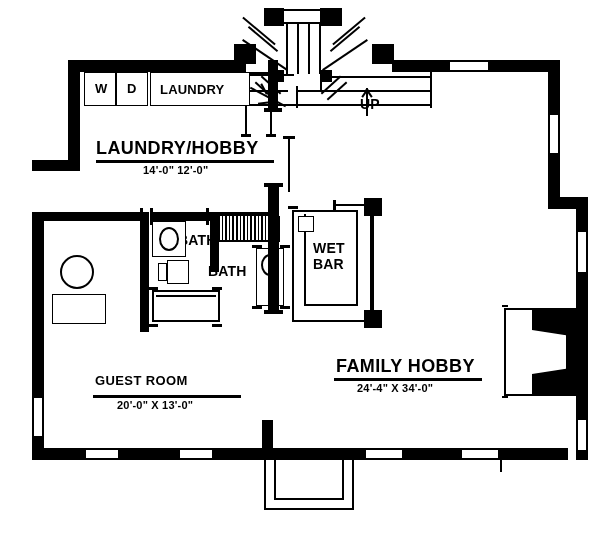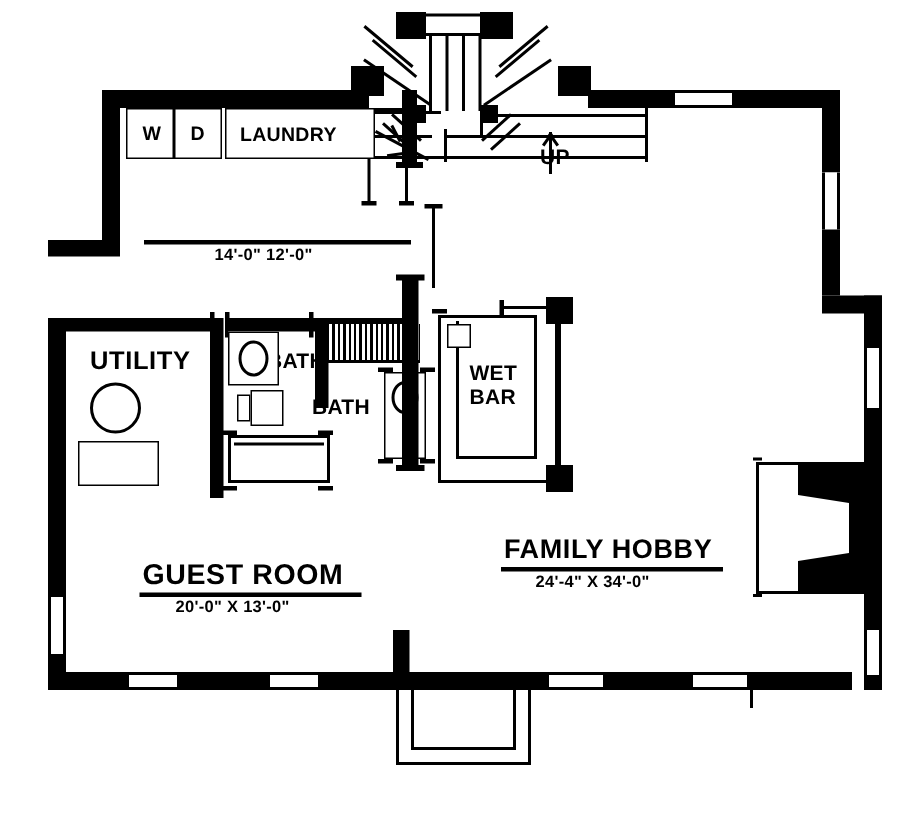--- a/index.html
+++ b/index.html
@@ -151,34 +151,34 @@
 
   <div class="boxthin" style="left:150px;top:72px;width:100px;height:34px;"></div>
   <div class="lbl tiny" style="left:160px;top:82px;font-size:13px;">LAUNDRY</div>
 
   <div class="thin" style="left:250px;top:72px;width:20px;height:2px;"></div>
   <div class="thin" style="left:250px;top:104px;width:20px;height:2px;"></div>
 
   <div class="wall" style="left:268px;top:60px;width:10px;height:50px;"></div>
   <div class="post" style="left:264px;top:108px;width:18px;height:4px;"></div>
 
+  <div class="lbl roomname" style="left:96px;top:138px;font-size:18px;">LAUNDRY/HOBBY</div>
   <div class="underline" style="left:96px;top:160px;width:178px;"></div>
   <div class="lbl dim" style="left:143px;top:164px;">14'-0" 12'-0"</div>
 
   <div class="thin" style="left:288px;top:136px;width:2px;height:56px;"></div>
   <div class="post" style="left:283px;top:136px;width:12px;height:3px;"></div>
 
   <div class="wall" style="left:32px;top:212px;width:112px;height:9px;"></div>
   <div class="wall" style="left:152px;top:212px;width:58px;height:9px;"></div>
   <div class="wall" style="left:210px;top:212px;width:58px;height:9px;"></div>
   <div class="post" style="left:140px;top:208px;width:3px;height:17px;"></div>
   <div class="post" style="left:150px;top:208px;width:3px;height:17px;"></div>
   <div class="post" style="left:206px;top:208px;width:3px;height:17px;"></div>
 
-  <div class="lbl roomname" style="left:60px;top:231px;font-size:17px;">UTILITY</div>
   <div class="oval" style="left:60px;top:255px;width:34px;height:34px;"></div>
   <div class="boxthin" style="left:52px;top:294px;width:54px;height:30px;"></div>
 
   <div class="wall" style="left:140px;top:212px;width:9px;height:120px;"></div>
 
   <div class="lbl" style="left:178px;top:232px;font-size:14px;font-weight:bold;">BATH</div>
 
   <div class="boxthin" style="left:152px;top:221px;width:34px;height:36px;"></div>
   <div class="oval" style="left:159px;top:227px;width:20px;height:24px;"></div>
 
@@ -224,21 +224,21 @@
   <div class="thin" style="left:370px;top:206px;width:2px;height:116px;"></div>
 
   <div class="post" style="left:364px;top:198px;width:18px;height:18px;"></div>
   <div class="post" style="left:364px;top:310px;width:18px;height:18px;"></div>
   <div class="thin" style="left:372px;top:206px;width:2px;height:110px;"></div>
   <div class="thin" style="left:336px;top:204px;width:32px;height:2px;"></div>
   <div class="post" style="left:333px;top:200px;width:3px;height:10px;"></div>
 
   <div class="post" style="left:288px;top:206px;width:10px;height:3px;"></div>
 
-  <div class="lbl roomname" style="left:95px;top:373px;font-size:19px;">GUEST ROOM</div>
+  <div class="lbl roomname" style="left:95px;top:373px;font-size:13px;">GUEST ROOM</div>
   <div class="underline" style="left:93px;top:395px;width:148px;"></div>
   <div class="lbl dim" style="left:117px;top:399px;">20'-0" X 13'-0"</div>
 
   <div class="lbl roomname" style="left:336px;top:356px;font-size:18px;">FAMILY HOBBY</div>
   <div class="underline" style="left:334px;top:378px;width:148px;"></div>
   <div class="lbl dim" style="left:357px;top:382px;">24'-4" X 34'-0"</div>
 
   <div class="thin" style="left:264px;top:460px;width:2px;height:50px;"></div>
   <div class="thin" style="left:352px;top:460px;width:2px;height:50px;"></div>
   <div class="thin" style="left:264px;top:508px;width:90px;height:2px;"></div>

